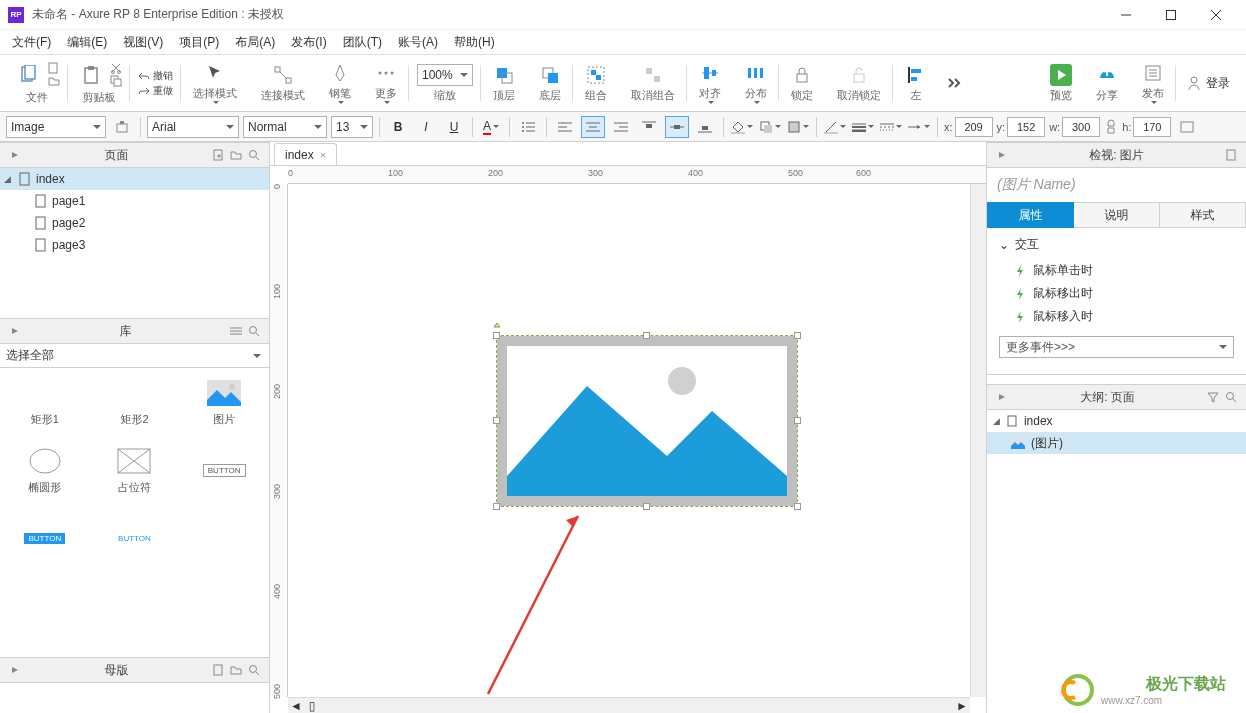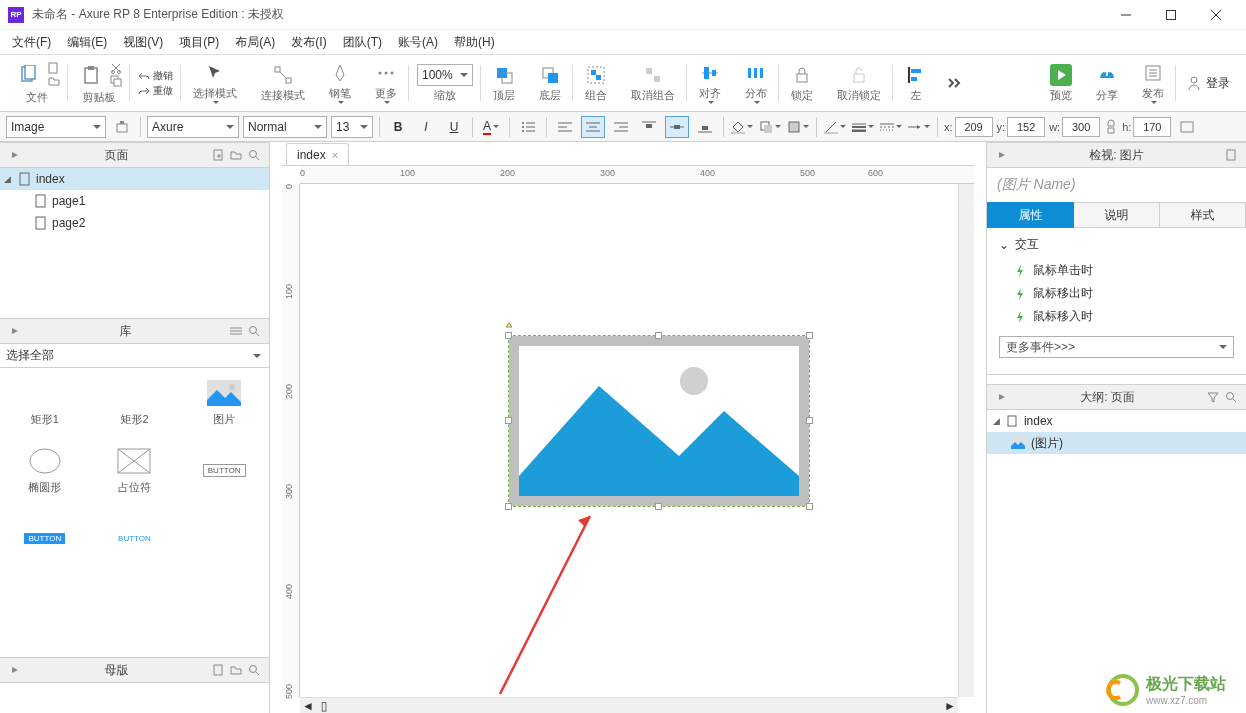--- a/index.html
+++ b/index.html
@@ -29,21 +29,21 @@
 .combo { height: 22px; border: 1px solid #b0b0b0; background: #fff; display: flex; align-items: center; padding: 0 4px; position: relative; }
 .combo::after { content: ""; position: absolute; right: 4px; top: 50%; transform: translateY(-50%); border-top: 4px solid #666; border-left: 4px solid transparent; border-right: 4px solid transparent; }
 .ficon { width: 24px; height: 22px; border: 1px solid transparent; display: flex; align-items: center; justify-content: center; }
 .ficon.sel { border: 1px solid #5aa3e0; background: #d8ecfb; }
 .fsep { width: 1px; height: 20px; background: #ccc; margin: 0 2px; }
 .numbox { display: flex; align-items: center; gap: 2px; }
 .numbox .lb { font-size: 11px; color: #555; }
 .numbox .val { width: 38px; height: 20px; border: 1px solid #b0b0b0; background: #fff; text-align: center; font-size: 11px; line-height: 18px; }
 .lockic { width: 14px; display: flex; align-items: center; justify-content: center; }
 
-.main { display: flex; height: 571px; gap: 12px; }
+.main { display: flex; height: 571px; }
 .left { width: 270px; display: flex; flex-direction: column; border-right: 1px solid #d0d0d0; }
 
 .panelhdr { height: 26px; background: #f0f0f0; border-top: 1px solid #d0d0d0; border-bottom: 1px solid #d0d0d0; display: flex; align-items: center; padding: 0 6px; font-size: 12px; color: #444; }
 .panelhdr .htitle { flex: 1; text-align: center; }
 .panelhdr .hbtn { width: 18px; height: 18px; display: flex; align-items: center; justify-content: center; }
 
 .pages { flex: 0 0 auto; }
 .treeitem { height: 22px; display: flex; align-items: center; padding-left: 4px; gap: 4px; }
 .treeitem.sel { background: #d0e8f5; }
 .treeitem .exp { width: 10px; font-size: 9px; color: #666; }
@@ -96,21 +96,21 @@
 .evtrow { display: flex; align-items: center; gap: 6px; padding: 3px 0 3px 16px; font-size: 12px; color: #333; }
 .evtic { width: 12px; height: 12px; }
 .morecombo { margin: 8px 0; height: 22px; border: 1px solid #b0b0b0; display: flex; align-items: center; padding: 0 6px; font-size: 12px; color: #555; position: relative; }
 .morecombo::after { content: ""; position: absolute; right: 6px; border-top: 4px solid #666; border-left: 4px solid transparent; border-right: 4px solid transparent; }
 
 .outline { flex: 1; display: flex; flex-direction: column; }
 .orow { height: 22px; display: flex; align-items: center; gap: 6px; padding-left: 6px; font-size: 12px; }
 .orow.sel { background: #cfe6f5; }
 
 .watermark { position: absolute; right: 20px; bottom: 6px; display: flex; align-items: center; gap: 6px; pointer-events: none; z-index: 100; }
-.watermark .txt { font-size: 16px; color: #6aa84f; font-weight: bold; }
+.watermark .txt { font-size: 16px; color: #6aa84f; font-weight: bold; margin-left: 45px; }
 .watermark .sub { font-size: 10px; color: #999; }
 </style>
 </head>
 <body>
 
 <div class="titlebar">
   <div class="logo">RP</div>
   <div class="title">未命名 - Axure RP 8 Enterprise Edition : 未授权</div>
   <div class="winbtn">
       <svg width="10" height="10">
@@ -418,21 +418,21 @@
       <span>Image</span>
     </div>
   <div class="ficon">
       <svg width="14" height="14">
         <rect x="2" y="4" width="10" height="8" fill="none" stroke="#888"></rect>
         <rect x="5" y="1" width="4" height="3" fill="#888"></rect>
       </svg>
     </div>
   <div class="fsep"></div>
   <div class="combo" style="width:92px">
-      <span>Axure</span>
+      <span>Arial</span>
     </div>
   <div class="combo" style="width:84px">
       <span>Normal</span>
     </div>
   <div class="combo" style="width:42px">
       <span>13</span>
     </div>
   <div class="fsep"></div>
   <div class="ficon">
       <b>B</b>
@@ -613,20 +613,26 @@
           <svg class="fic">
             <rect x="2" y="1" width="9" height="12" fill="none" stroke="#666"></rect>
           </svg>
           <span>page1</span>
         </div>
       <div class="treeitem" style="padding-left:34px">
           <svg class="fic">
             <rect x="2" y="1" width="9" height="12" fill="none" stroke="#666"></rect>
           </svg>
           <span>page2</span>
+        </div>
+      <div class="treeitem" style="padding-left:34px">
+          <svg class="fic">
+            <rect x="2" y="1" width="9" height="12" fill="none" stroke="#666"></rect>
+          </svg>
+          <span>page3</span>
         </div>
     </div>
 
     <div class="panelhdr">
       <div class="hbtn">
           <svg width="10" height="10">
             <path d="M2 2l6 3-6 3z" fill="#888"></path>
           </svg>
         </div>
       <div class="htitle">库</div>

